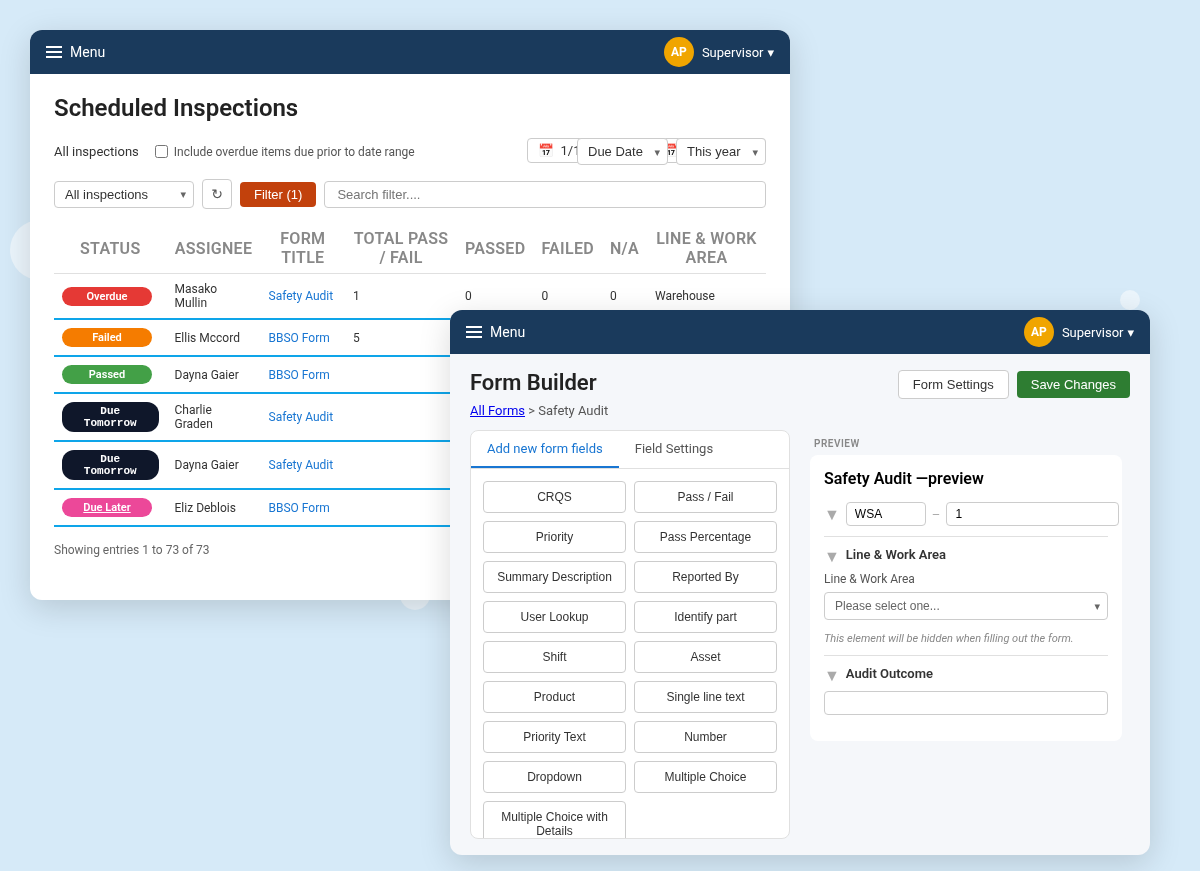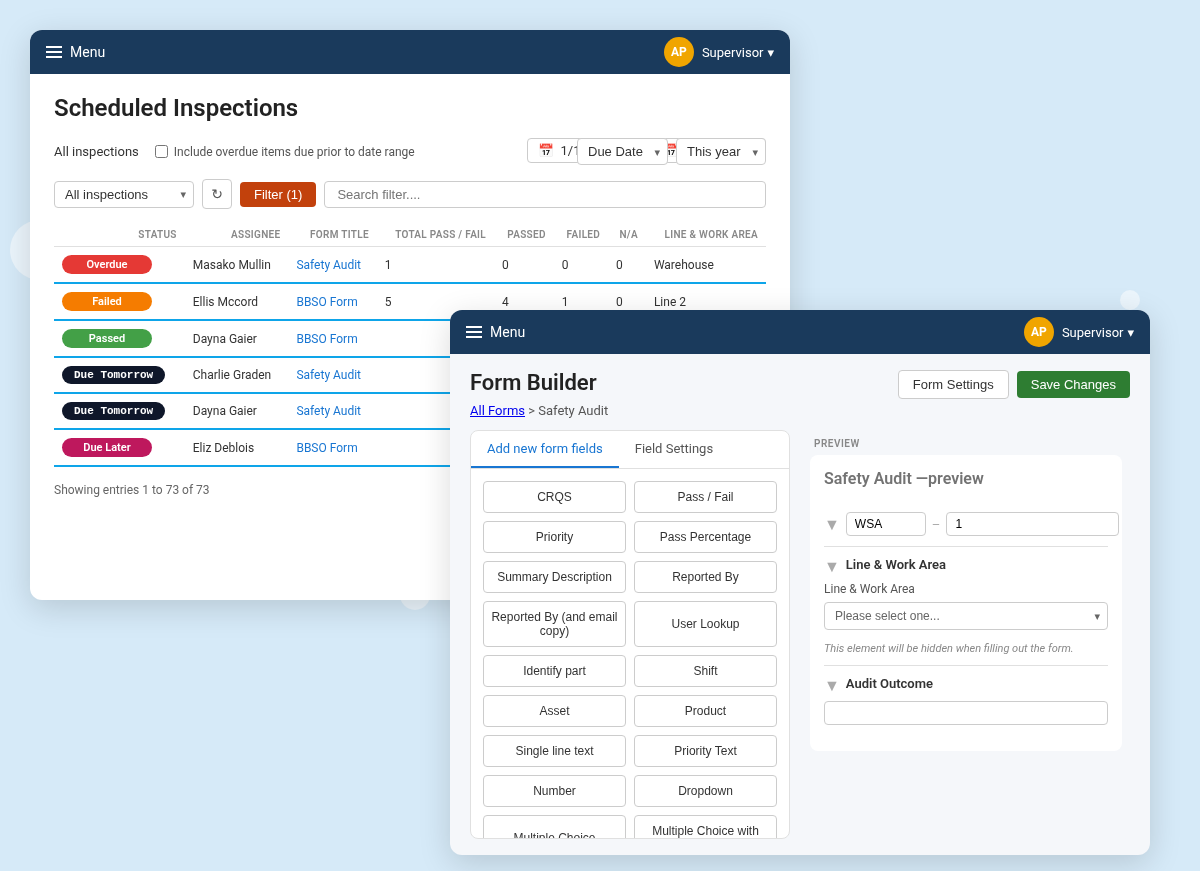--- a/index.html
+++ b/index.html
@@ -213,25 +213,25 @@
     }
 
     
     .insp-table {
       width: 100%;
       border-collapse: collapse;
       font-size: 12px;
     }
 
     .insp-table th {
-      text-align: right;
+      text-align: center;
       padding: 6px 8px;
       color: #888;
       font-weight: 600;
-      font-size: 10px;
+      font-size: 16px;
       border-bottom: 1px solid #e0e0e0;
       text-transform: uppercase;
       letter-spacing: 0.3px;
     }
 
     .insp-table td {
       padding: 8px 8px;
       border-bottom: 2px solid #0ea5e9;
       color: #333;
     }
@@ -243,21 +243,21 @@
       font-size: 11px;
       font-weight: 600;
       color: #fff;
       min-width: 90px;
       text-align: center;
     }
     .badge-overdue { background: #e53935; }
     .badge-failed { background: #f57c00; }
     .badge-passed { background: #43a047; }
     .badge-due-tomorrow { background: #0f172a; font-family: Liberation Mono, monospace; }
-    .badge-due-later { background: #be185d; }
+    .badge-due-later { background: #ec4899; text-decoration: underline; }
 
     .link-text { color: #1976d2; text-decoration: none; cursor: pointer; }
 
     .showing-text {
       margin-top: 16px;
       color: #666;
       font-size: 12px;
     }
 
     
@@ -409,22 +409,22 @@
     .preview-card {
       background: #fff;
       border-radius: 8px;
       padding: 14px;
       margin: 0 8px 8px;
     }
 
     .preview-title {
       font-size: 16px;
       font-weight: 600;
-      color: #737373;
-      margin-bottom: 24px;
+      color: #000000;
+      margin-bottom: 14px;
     }
 
     .preview-section {
       margin-bottom: 12px;
     }
 
     .preview-field-row {
       display: flex;
       align-items: center;
       gap: 6px;
@@ -685,21 +685,20 @@
           <div class="fb-tab active">Add new form fields</div>
           <div class="fb-tab">Field Settings</div>
         </div>
         <div class="form-fields-grid" id="form-fields-grid">
         <button class="field-btn">CRQS</button>
             <button class="field-btn">Pass / Fail</button>
             <button class="field-btn">Priority</button>
             <button class="field-btn">Pass Percentage</button>
             <button class="field-btn">Summary Description</button>
             <button class="field-btn">Reported By</button>
-            <button class="field-btn">Reported By (and email copy)</button>
             <button class="field-btn">User Lookup</button>
             <button class="field-btn">Identify part</button>
             <button class="field-btn">Shift</button>
             <button class="field-btn">Asset</button>
             <button class="field-btn">Product</button>
             <button class="field-btn">Single line text</button>
             <button class="field-btn">Priority Text</button>
             <button class="field-btn">Number</button>
             <button class="field-btn">Dropdown</button>
             <button class="field-btn">Multiple Choice</button>

